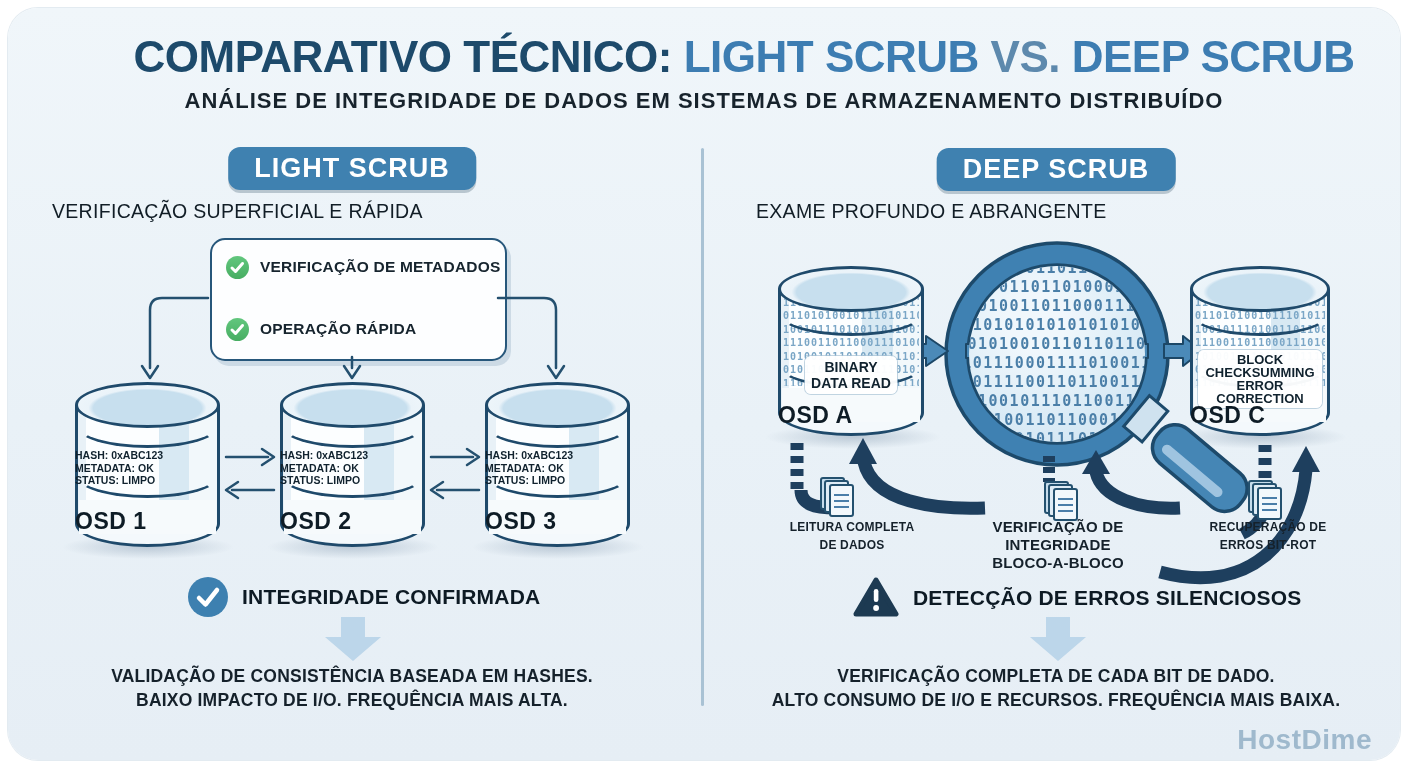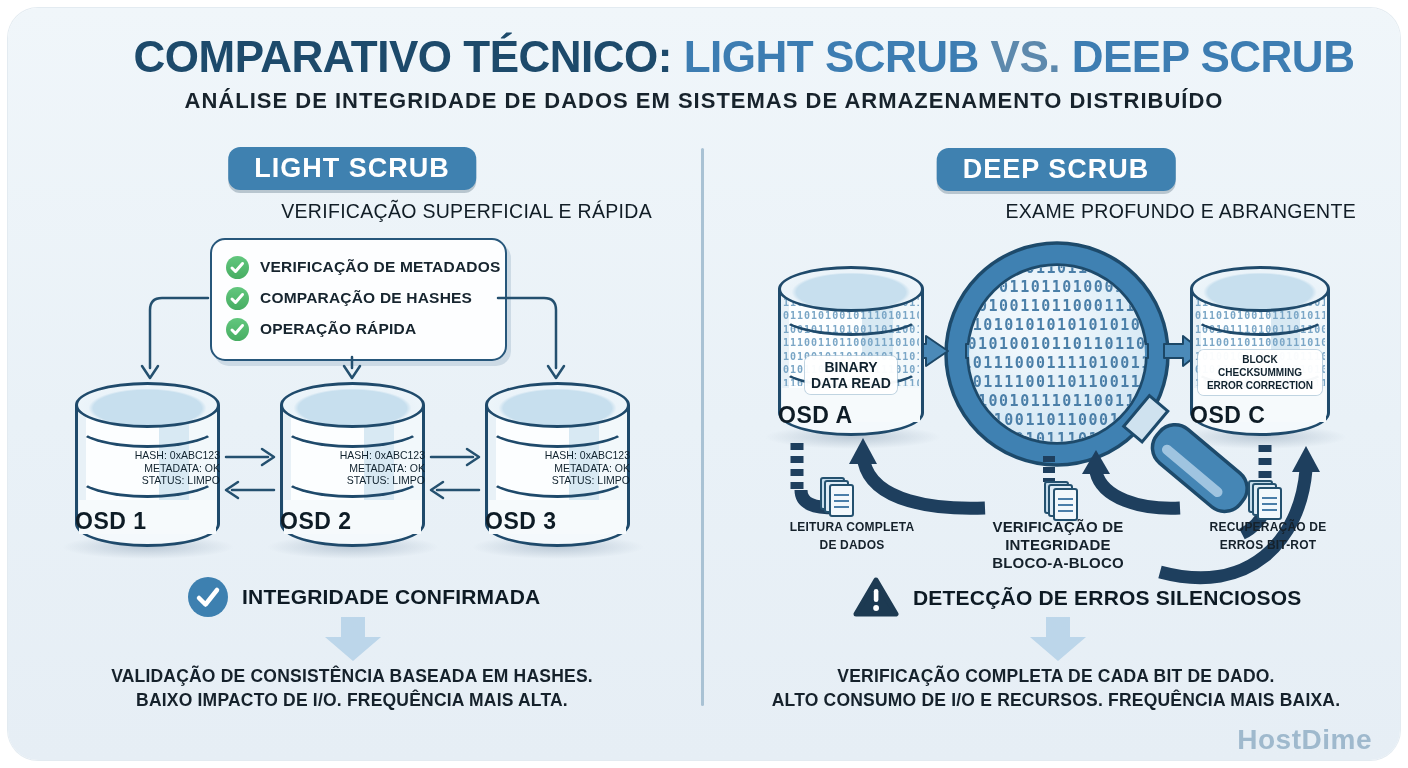--- a/index.html
+++ b/index.html
@@ -15,21 +15,21 @@
   .title .t-blue{color:#3d7db2;}
   .title .t-vs{color:#5d89ad;}
   .subtitle{position:absolute;left:0;top:88px;width:100%;text-align:center;
             font-weight:700;font-size:22px;letter-spacing:1px;color:#17232c;}
   .divider{position:absolute;left:701px;top:148px;width:3px;height:558px;
            background:#a9c2d4;border-radius:2px;}
   
   .badge{position:absolute;top:147px;transform:translateX(-50%);
          background:#3f81b0;color:#fff;font-weight:800;font-size:27px;letter-spacing:1px;
          padding:6px 26px;border-radius:12px;box-shadow:0 3px 0 rgba(29,58,82,.25);}
-  .tagline{position:absolute;top:200px;width:600px;text-align:right;
+  .tagline{position:absolute;top:200px;width:600px;text-align:left;
            font-size:19.5px;color:#111d26;letter-spacing:.3px;}
   
   .checkbox-card{position:absolute;left:210px;top:238px;width:293px;height:119px;
         background:#fdfeff;border:2.5px solid #27577b;border-radius:15px;
         box-shadow:4px 5px 0 rgba(150,175,196,.35);}
   .check-row{position:absolute;left:14px;display:flex;align-items:center;gap:11px;height:24px;}
   .check-row .lbl{font-weight:700;font-size:15.5px;letter-spacing:.2px;}
   .gcheck{width:23px;height:23px;border-radius:50%;flex:0 0 auto;
           background:linear-gradient(180deg,#62c77e,#47ad62);display:flex;
           align-items:center;justify-content:center;}
@@ -41,22 +41,22 @@
   .cyl .c-body{position:absolute;left:0;right:0;top:23px;bottom:23px;z-index:1;
       border-left:3px solid #1f4a6b;border-right:3px solid #1f4a6b;box-sizing:border-box;
       background:linear-gradient(90deg,#e8f1f7 0 6%,#fcfeff 6% 58%,#d8e9f3 58% 80%,#f2f8fb 80%);}
   .cyl .c-bot{position:absolute;left:0;right:0;bottom:0;height:46px;border-radius:50%;
       border:3px solid #1f4a6b;box-sizing:border-box;background:#f4f9fc;z-index:0;}
   .cyl .c-band{position:absolute;left:0;right:0;height:46px;border-radius:50%;
       border:3px solid transparent;border-bottom-color:#1f4a6b;box-sizing:border-box;z-index:4;}
   .cyl .c-foot{position:absolute;left:4px;right:4px;z-index:2;background:#f6fafc;}
   .cyl .c-name{position:absolute;left:0;right:0;z-index:6;
       font-weight:800;font-size:23px;letter-spacing:.5px;color:#0e1c26;}
-  .cyl .c-hash{position:absolute;left:0;right:0;text-align:right;z-index:5;
-      font-weight:400;font-size:10.5px;line-height:12.5px;white-space:pre-line;color:#10222e;}
+  .cyl .c-hash{position:absolute;left:0;right:0;text-align:left;z-index:5;
+      font-weight:700;font-size:10.5px;line-height:12.5px;white-space:pre-line;color:#10222e;}
   .cyl .c-bin{position:absolute;overflow:hidden;z-index:3;text-align:center;
       font-family:"DejaVu Sans Mono",monospace;font-weight:700;font-size:10px;
       line-height:13.5px;letter-spacing:1px;color:#7aa6c6;white-space:pre-line;}
   .cyl .c-tag{position:absolute;z-index:6;background:rgba(255,255,255,.96);border-radius:6px;
       box-shadow:0 0 0 1px rgba(170,195,214,.7);text-align:center;font-weight:800;
       color:#10222e;white-space:pre-line;}
   .cyl-shadow{position:absolute;height:24px;border-radius:50%;z-index:0;
       background:radial-gradient(closest-side,rgba(105,130,155,.35),rgba(105,130,155,0));}
   
   .lens-fill{position:absolute;left:969px;top:266px;width:176px;height:176px;border-radius:50%;
@@ -106,28 +106,20 @@
     <div class="tagline" style="left:52px">VERIFICAÇÃO SUPERFICIAL E RÁPIDA</div>
 
     <div class="checkbox-card">
       <div class="check-row" style="top:15px">
         <span class="gcheck">
           <svg width="23" height="23">
               <polyline points="6,12 9.5,15.5 16.5,7.5" fill="none" stroke="#fff" stroke-width="3" stroke-linecap="round" stroke-linejoin="round"></polyline>
             </svg>
         </span>
         <span class="lbl">VERIFICAÇÃO DE METADADOS</span>
-      </div>
-      <div class="check-row" style="top:46px">
-        <span class="gcheck">
-          <svg width="23" height="23">
-              <polyline points="6,12 9.5,15.5 16.5,7.5" fill="none" stroke="#fff" stroke-width="3" stroke-linecap="round" stroke-linejoin="round"></polyline>
-            </svg>
-        </span>
-        <span class="lbl">COMPARAÇÃO DE HASHES</span>
       </div>
       <div class="check-row" style="top:77px">
         <span class="gcheck">
           <svg width="23" height="23">
               <polyline points="6,12 9.5,15.5 16.5,7.5" fill="none" stroke="#fff" stroke-width="3" stroke-linecap="round" stroke-linejoin="round"></polyline>
             </svg>
         </span>
         <span class="lbl">OPERAÇÃO RÁPIDA</span>
       </div>
     </div>
@@ -245,21 +237,21 @@
 01101010010111010110100
 10010111010011011001110
 11100110110001110100110
 10100101101001011101101
 01011010100101110101101
 11010010110100101110100</div>
       <div class="c-foot" style="top:122px;height:34px"></div>
       <div class="c-top"></div>
       <div class="c-band" style="top:24px"></div>
       <div class="c-band" style="top:76px"></div>
-      <div class="c-tag" style="left:8px;right:8px;top:84px;padding:3px 1px;font-size:10px;line-height:13px">BLOCK CHECKSUMMING
+      <div class="c-tag" style="left:8px;right:8px;top:84px;padding:3px 1px;font-size:13px;line-height:13px">BLOCK CHECKSUMMING
 ERROR CORRECTION</div>
       <div class="c-name" style="top:136px">OSD C</div>
     </div>
 
     
     <div class="lens-fill">
       <div class="lens-bin">011011010111010
 10100110110111000110
 1110011011010001101
 101010011011000111011

